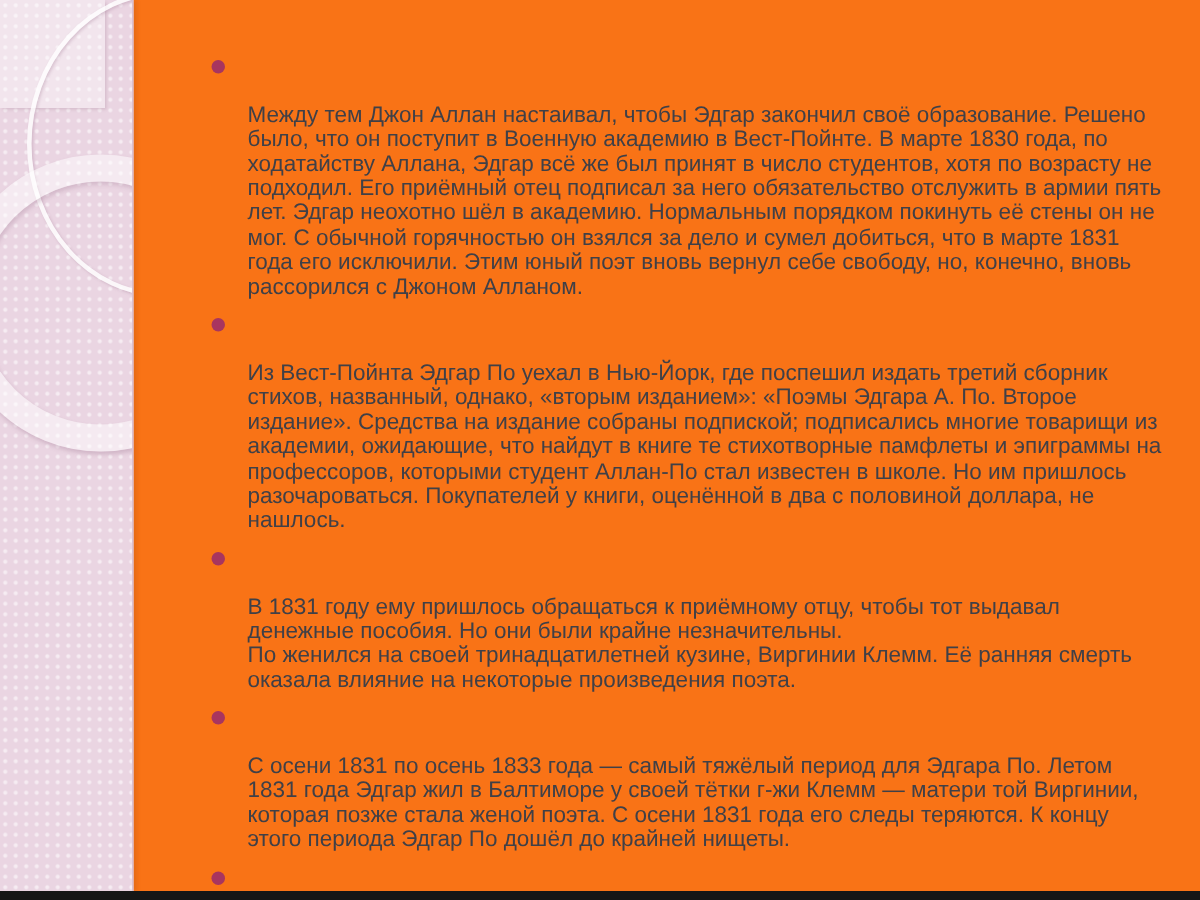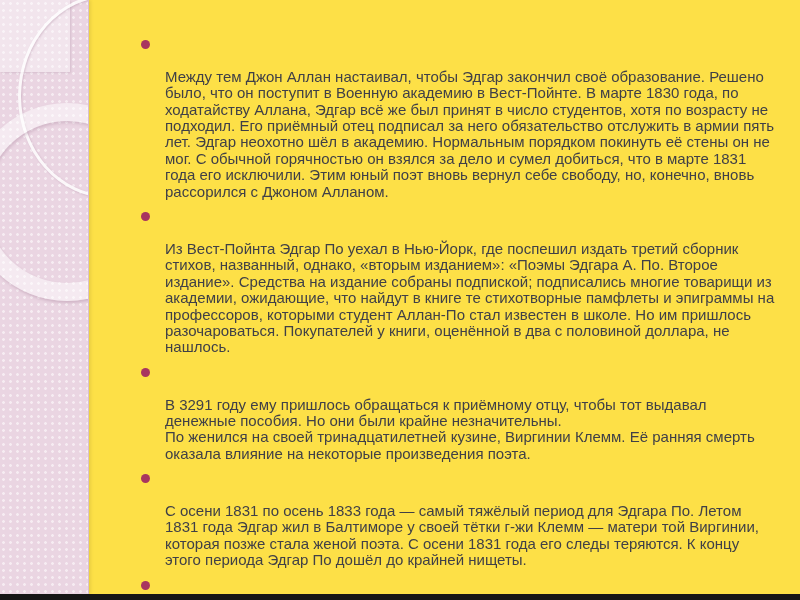--- a/index.html
+++ b/index.html
@@ -1,20 +1,20 @@
 <!DOCTYPE html>
 <html><head>
 <meta charset="utf-8">
 <style>
   html, body { margin: 0; padding: 0; background: #888; }
   .slide {
     position: relative;
     width: 800px;
     height: 600px;
-    background: #fde047;
+    background: #f97316;
     overflow: hidden;
     font-family: "Liberation Sans", sans-serif;
   }
 
   
   .sidebar {
     position: absolute;
     left: 0; top: 0; bottom: 6px;
     width: 88px;
     background-color: #ead5e2;
@@ -100,21 +100,21 @@
       <li>
         <span class="bullet-dot"></span>
         <span>Между тем Джон Аллан настаивал, чтобы Эдгар закончил своё образование. Решено было, что он поступит в Военную академию в Вест-Пойнте. В марте 1830 года, по ходатайству Аллана, Эдгар всё же был принят в число студентов, хотя по возрасту не подходил. Его приёмный отец подписал за него обязательство отслужить в армии пять лет. Эдгар неохотно шёл в академию. Нормальным порядком покинуть её стены он не мог. С обычной горячностью он взялся за дело и сумел добиться, что в марте 1831 года его исключили. Этим юный поэт вновь вернул себе свободу, но, конечно, вновь рассорился с Джоном Алланом.</span>
       </li>
       <li>
         <span class="bullet-dot"></span>
         <span>Из Вест-Пойнта Эдгар По уехал в Нью-Йорк, где поспешил издать третий сборник стихов, названный, однако, «вторым изданием»: «Поэмы Эдгара А. По. Второе издание». Средства на издание собраны подпиской; подписались многие товарищи из академии, ожидающие, что найдут в книге те стихотворные памфлеты и эпиграммы на профессоров, которыми студент Аллан-По стал известен в школе. Но им пришлось разочароваться. Покупателей у книги, оценённой в два с половиной доллара, не нашлось.</span>
       </li>
       <li>
         <span class="bullet-dot"></span>
-        <span>В 3291 году ему пришлось обращаться к приёмному отцу, чтобы тот выдавал денежные пособия. Но они были крайне незначительны.
+        <span>В 1831 году ему пришлось обращаться к приёмному отцу, чтобы тот выдавал денежные пособия. Но они были крайне незначительны.
 По женился на своей тринадцатилетней кузине, Виргинии Клемм. Её ранняя смерть оказала влияние на некоторые произведения поэта.</span>
       </li>
       <li>
         <span class="bullet-dot"></span>
         <span>С осени 1831 по осень 1833 года — самый тяжёлый период для Эдгара По. Летом 1831 года Эдгар жил в Балтиморе у своей тётки г-жи Клемм — матери той Виргинии, которая позже стала женой поэта. С осени 1831 года его следы теряются. К концу этого периода Эдгар По дошёл до крайней нищеты.</span>
       </li>
       <li>
         <span class="bullet-dot"></span>
         
       </li>

